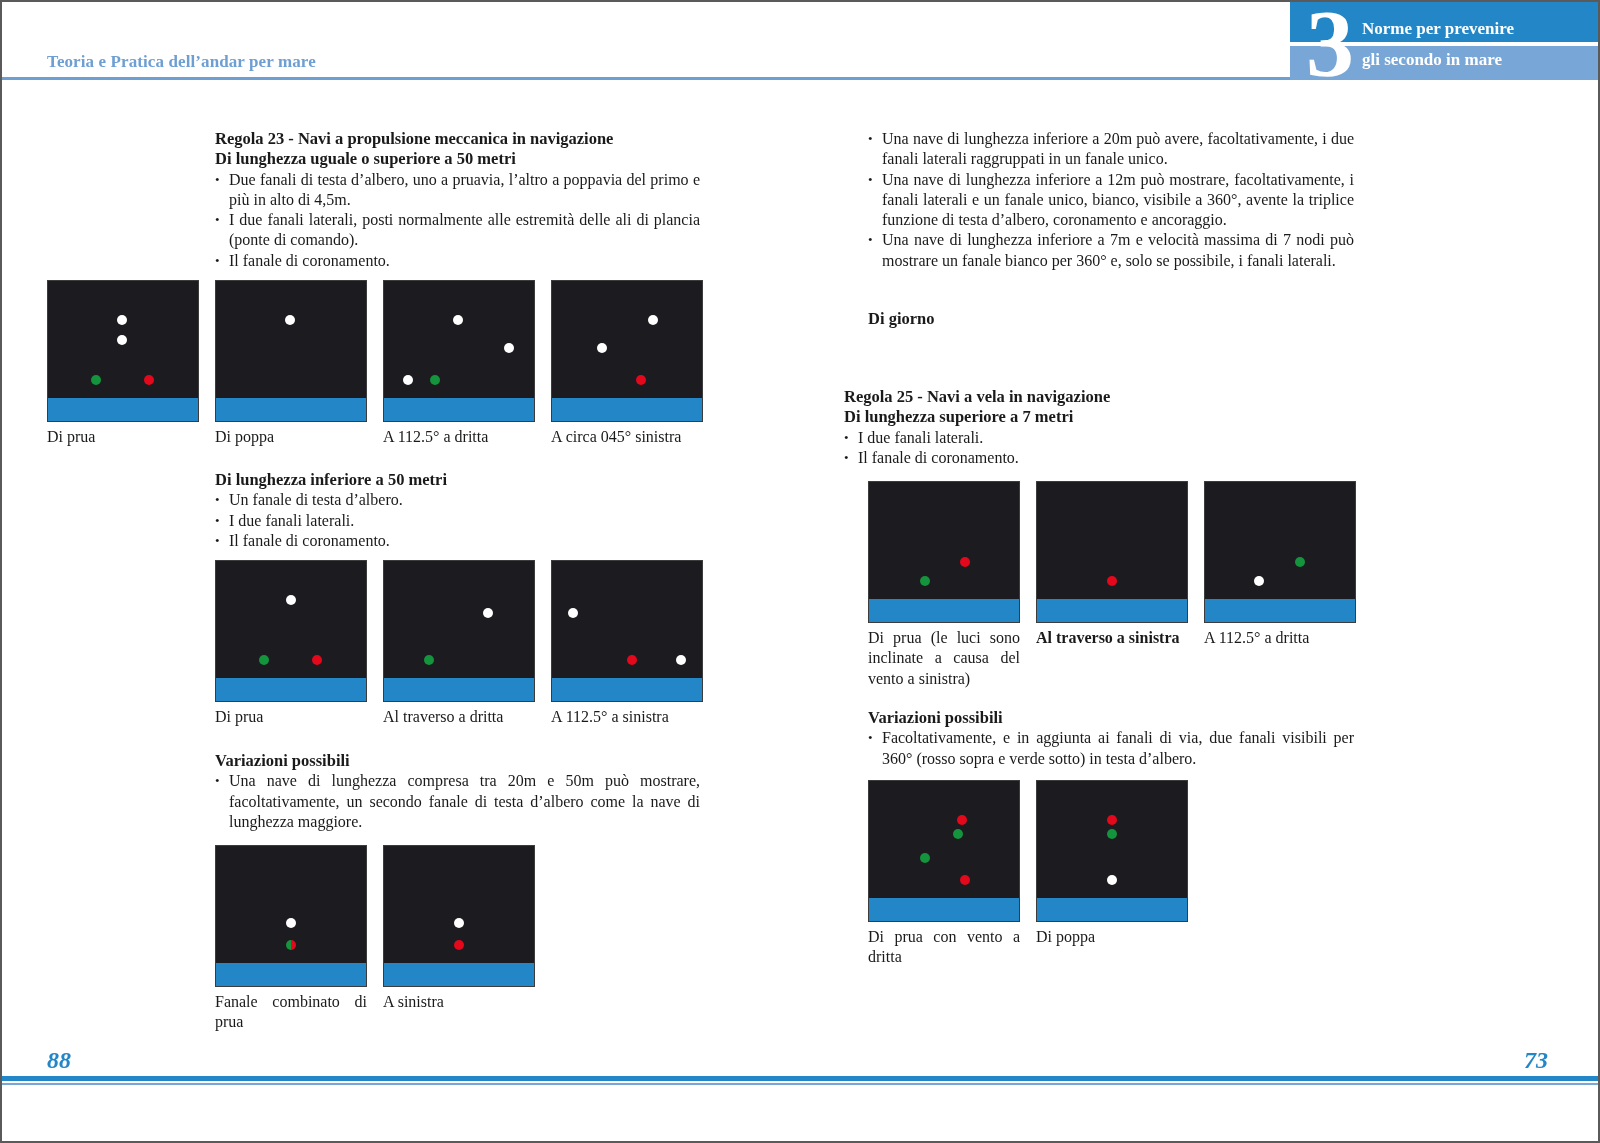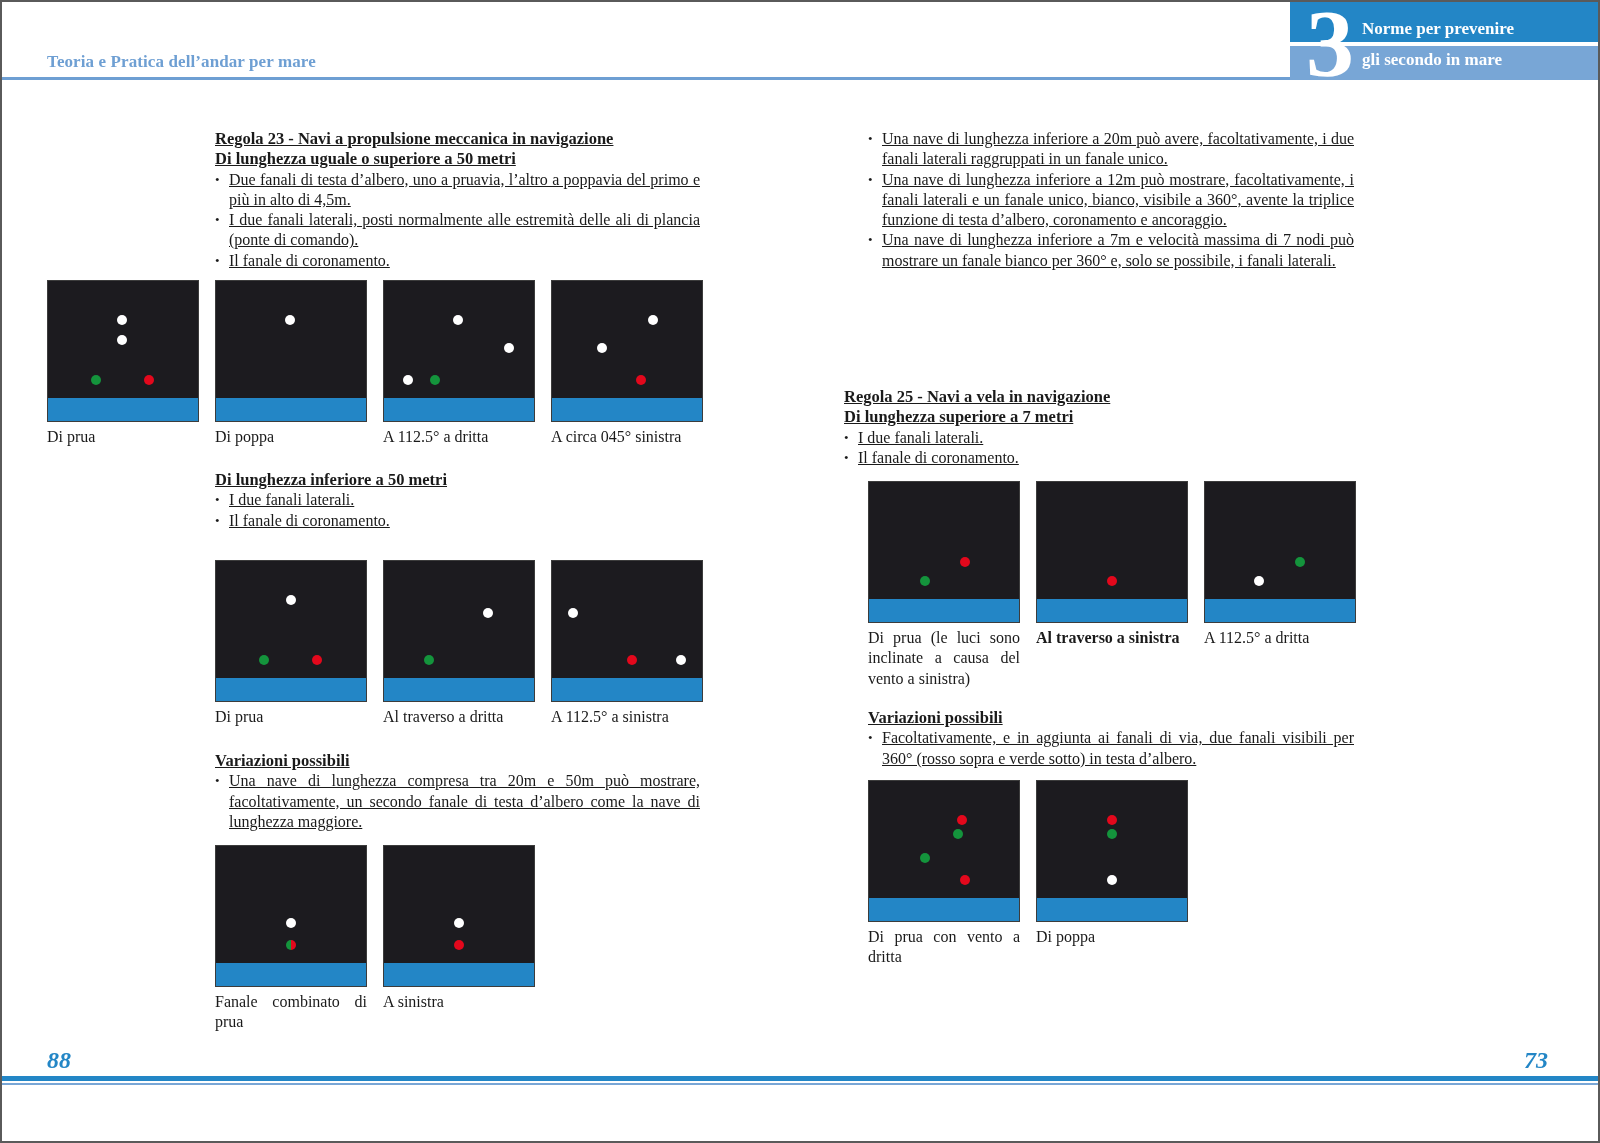--- a/index.html
+++ b/index.html
@@ -17,21 +17,21 @@
   .chapter-line2 { position: absolute; left: 1362px; top: 50px; font-size: 17px; font-weight: bold; color: #ffffff; }
 
   
   .page-num { position: absolute; top: 1048px; font-size: 24px; font-weight: bold; color: #2386c6; line-height: 24px; font-style: italic; }
   .page-num.left { left: 47px; }
   .page-num.right { left: 1524px; }
   .footer-rule1 { position: absolute; left: 2px; top: 1076px; width: 1596px; height: 5px; background: #2386c6; }
   .footer-rule2 { position: absolute; left: 2px; top: 1083px; width: 1596px; height: 2px; background: #78a6d6; }
 
   
-  .block { position: absolute; font-size: 16px; line-height: 20.3px; text-align: justify; text-decoration: underline; }
+  .block { position: absolute; font-size: 16px; line-height: 20.3px; text-align: justify; }
   .h { font-weight: bold; font-size: 16.5px; text-align: left; }
   ul.bul { list-style: none; }
   ul.bul li { position: relative; padding-left: 14px; }
   ul.bul li::before { content: "•"; position: absolute; left: 0; top: 0; font-size: 13px; }
 
   
   .panel { position: absolute; width: 152px; height: 142px; background: #1c1b1f; border: 1px solid #3c3c3c; }
   .panel .sea { position: absolute; left: 0; bottom: 0; width: 100%; height: 23px; background: #2386c6; }
   .light { position: absolute; width: 10px; height: 10px; border-radius: 50%; margin-left: -5px; margin-top: -5px; }
   .light.white { background: #ffffff; }
@@ -61,20 +61,21 @@
     <li>I due fanali laterali, posti normalmente alle estremità delle ali di plancia (ponte di comando).</li>
     <li>Il fanale di coronamento.</li>
   </ul>
 </div>
 
 <div class="fig-group"></div>
 
 <div class="block" style="left:215px; top:470px; width:485px;">
   <div class="h">Di lunghezza inferiore a 50 metri</div>
   <ul class="bul">
+    <li>Un fanale di testa d’albero.</li>
     <li>I due fanali laterali.</li>
     <li>Il fanale di coronamento.</li>
   </ul>
 </div>
 
 <div class="fig-group"></div>
 
 <div class="block" style="left:215px; top:751px; width:485px;">
   <div class="h">Variazioni possibili</div>
   <ul class="bul">
@@ -86,20 +87,21 @@
 
 <div class="block" style="left:868px; top:129px; width:486px;">
   <ul class="bul">
     <li>Una nave di lunghezza inferiore a 20m può avere, facoltativamente, i due fanali laterali raggruppati in un fanale unico.</li>
     <li>Una nave di lunghezza inferiore a 12m può mostrare, facoltativamente, i fanali laterali e un fanale unico, bianco, visibile a 360°, avente la triplice funzione di testa d’albero, coronamento e ancoraggio.</li>
     <li>Una nave di lunghezza inferiore a 7m e velocità massima di 7 nodi può mostrare un fanale bianco per 360° e, solo se possibile, i fanali laterali.</li>
   </ul>
 </div>
 
 <div class="block" style="left:868px; top:309px; width:486px;">
+  <div class="h">Di giorno</div>
 </div>
 
 <div class="block" style="left:844px; top:387px; width:486px;">
   <div class="h">Regola 25 - Navi a vela in navigazione</div>
   <div class="h">Di lunghezza superiore a 7 metri</div>
   <ul class="bul">
     <li>I due fanali laterali.</li>
     <li>Il fanale di coronamento.</li>
   </ul>
 </div>

